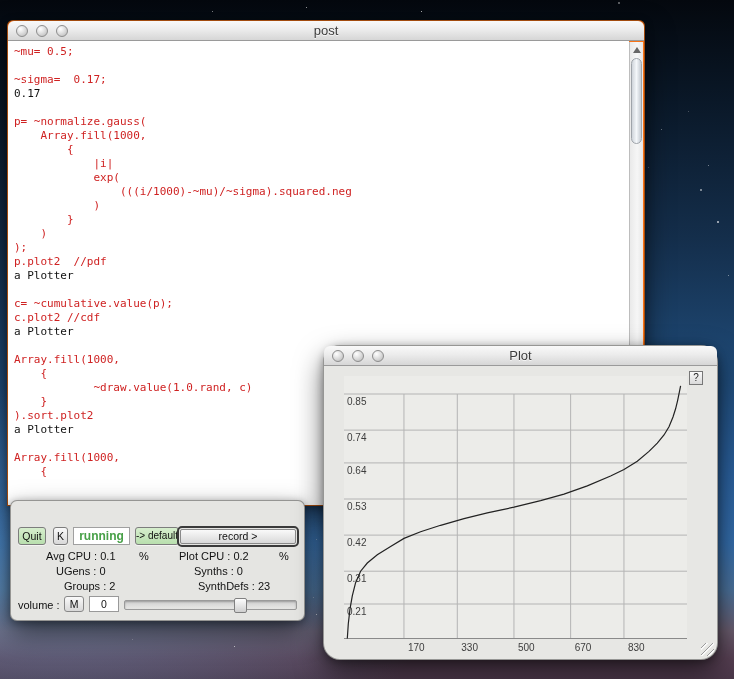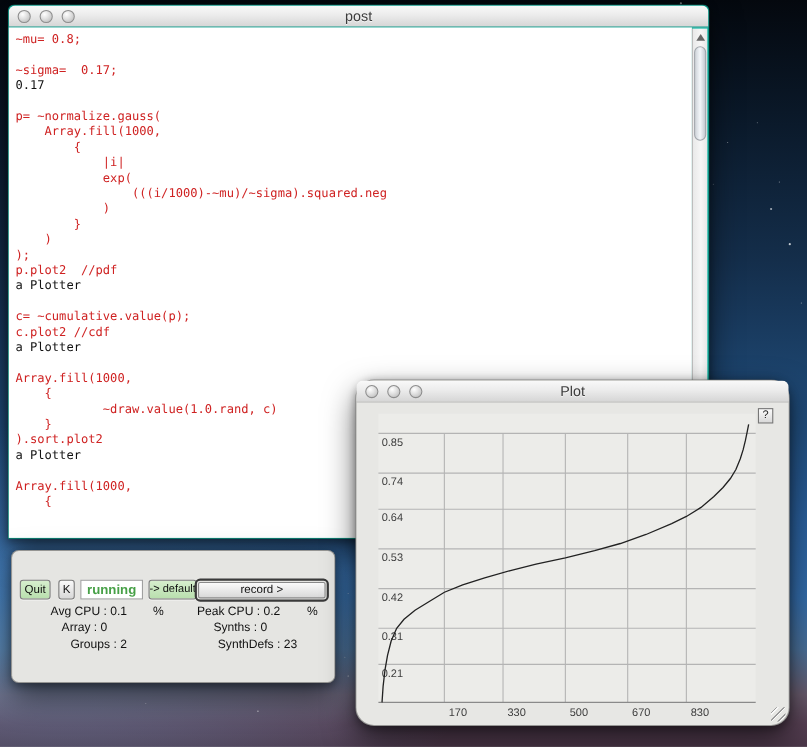--- a/index.html
+++ b/index.html
@@ -26,21 +26,21 @@
     text-align:center; font-size:13px; color:#3c3c3c; text-shadow:0 1px 0 rgba(255,255,255,0.7);
   }
   .lights { position:absolute; left:8px; top:4px; display:flex; gap:8px; }
   .light {
     width:12px; height:12px; border-radius:50%;
     background:radial-gradient(circle at 35% 30%, #ffffff 0%, #e3e3e3 40%, #b5b5b5 100%);
     border:1px solid #8d8d8d;
   }
 
   
-  #post-window { left:7px; top:4px; width:638px; height:486px; background:#14b8a6; border-radius:6px 6px 0 0; border:1px solid rgba(0,0,0,0.35); z-index:1; }
+  #post-window { left:7px; top:20px; width:638px; height:486px; background:#f97316; border-radius:6px 6px 0 0; border:1px solid rgba(0,0,0,0.35); z-index:1; }
   #post-content {
     position:absolute; left:0; top:20px; right:15px; bottom:0;
     background:#fff; overflow:hidden;
     font-family:"DejaVu Sans Mono","Liberation Mono",monospace;
     font-size:11px; line-height:14px;
     padding:4px 0 0 6px;
   }
   .code-line { white-space:pre; }
   .code-line.r { color:#cf2222; }
   .code-line.k { color:#111; }
@@ -125,21 +125,21 @@
 <div class="window" id="post-window">
   <div class="titlebar">
     <div class="lights">
       <div class="light"></div>
       <div class="light"></div>
       <div class="light"></div>
     </div>
     <div class="title">post</div>
   </div>
   <div id="post-content">
-      <div class="code-line r">~mu= 0.8;</div>
+      <div class="code-line r">~mu= 0.5;</div>
       <div class="code-line k">&nbsp;</div>
       <div class="code-line r">~sigma=  0.17;</div>
       <div class="code-line k">0.17</div>
       <div class="code-line k">&nbsp;</div>
       <div class="code-line r">p= ~normalize.gauss(</div>
       <div class="code-line r">    Array.fill(1000,</div>
       <div class="code-line r">        {</div>
       <div class="code-line r">            |i|</div>
       <div class="code-line r">            exp(</div>
       <div class="code-line r">                (((i/1000)-~mu)/~sigma).squared.neg</div>
@@ -179,34 +179,42 @@
     <div id="server-status-field">running</div>
     <div class="srv-btn green" style="left:124px; width:44px; font-size:10px;">-&gt; default</div>
     <div id="record-button-outer">
       <div class="inner">record &gt;</div>
     </div>
   </div>
 
   <div class="srv-abs" style="left:0; top:49px; right:0; height:13px;">
     <span class="srv-abs" style="left:35px;"><span>Avg CPU :</span> <span>0.1</span></span>
     <span class="srv-abs" style="left:128px;">%</span>
-    <span class="srv-abs" style="left:168px;"><span>Peak CPU :</span> <span>0.2</span></span>
+    <span class="srv-abs" style="left:168px;"><span>Plot CPU :</span> <span>0.2</span></span>
     <span class="srv-abs" style="left:268px;">%</span>
   </div>
 
   <div class="srv-abs" style="left:0; top:64px; right:0; height:13px;">
-    <span class="srv-abs" style="left:45px;"><span>Array :</span> <span>0</span></span>
+    <span class="srv-abs" style="left:45px;"><span>UGens :</span> <span>0</span></span>
     <span class="srv-abs" style="left:183px;"><span>Synths :</span> <span>0</span></span>
   </div>
 
   <div class="srv-abs" style="left:12px; top:79px; right:0; height:13px;">
     <span class="srv-abs" style="left:41px;"><span>Groups :</span> <span>2</span></span>
     <span class="srv-abs" style="left:175px;"><span>SynthDefs :</span> <span>23</span></span>
   </div>
 
+  <div class="srv-abs" style="left:0; top:97px; right:0; height:18px;">
+    <span class="srv-abs" style="left:7px; top:1px;">volume :</span>
+    <div id="volume-mute-button">M</div>
+    <div id="volume-field">0</div>
+    <div id="volume-slider">
+      <div id="volume-slider-thumb" style="left: calc(68% - 7px);"></div>
+    </div>
+  </div>
 </div>
 
 <div class="window" id="plot-window">
   <div class="titlebar">
     <div class="lights">
       <div class="light"></div>
       <div class="light"></div>
       <div class="light"></div>
     </div>
     <div class="title">Plot</div>

